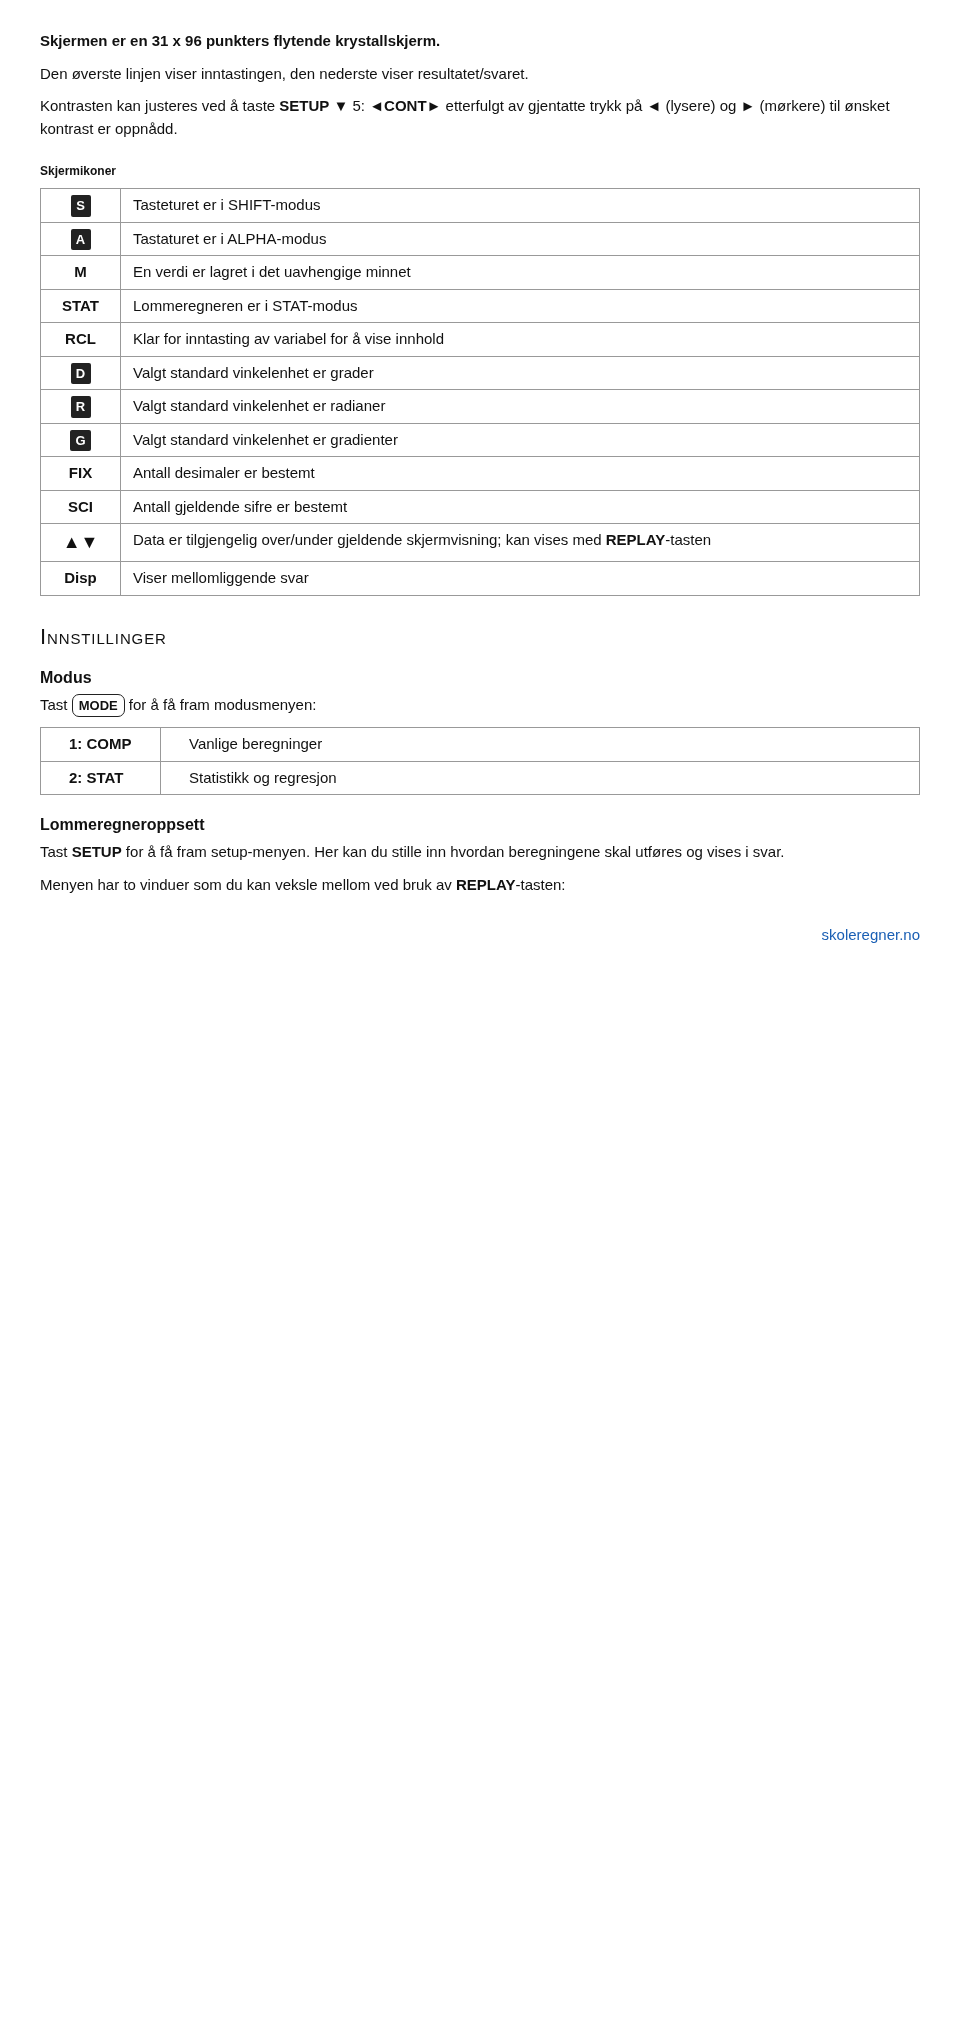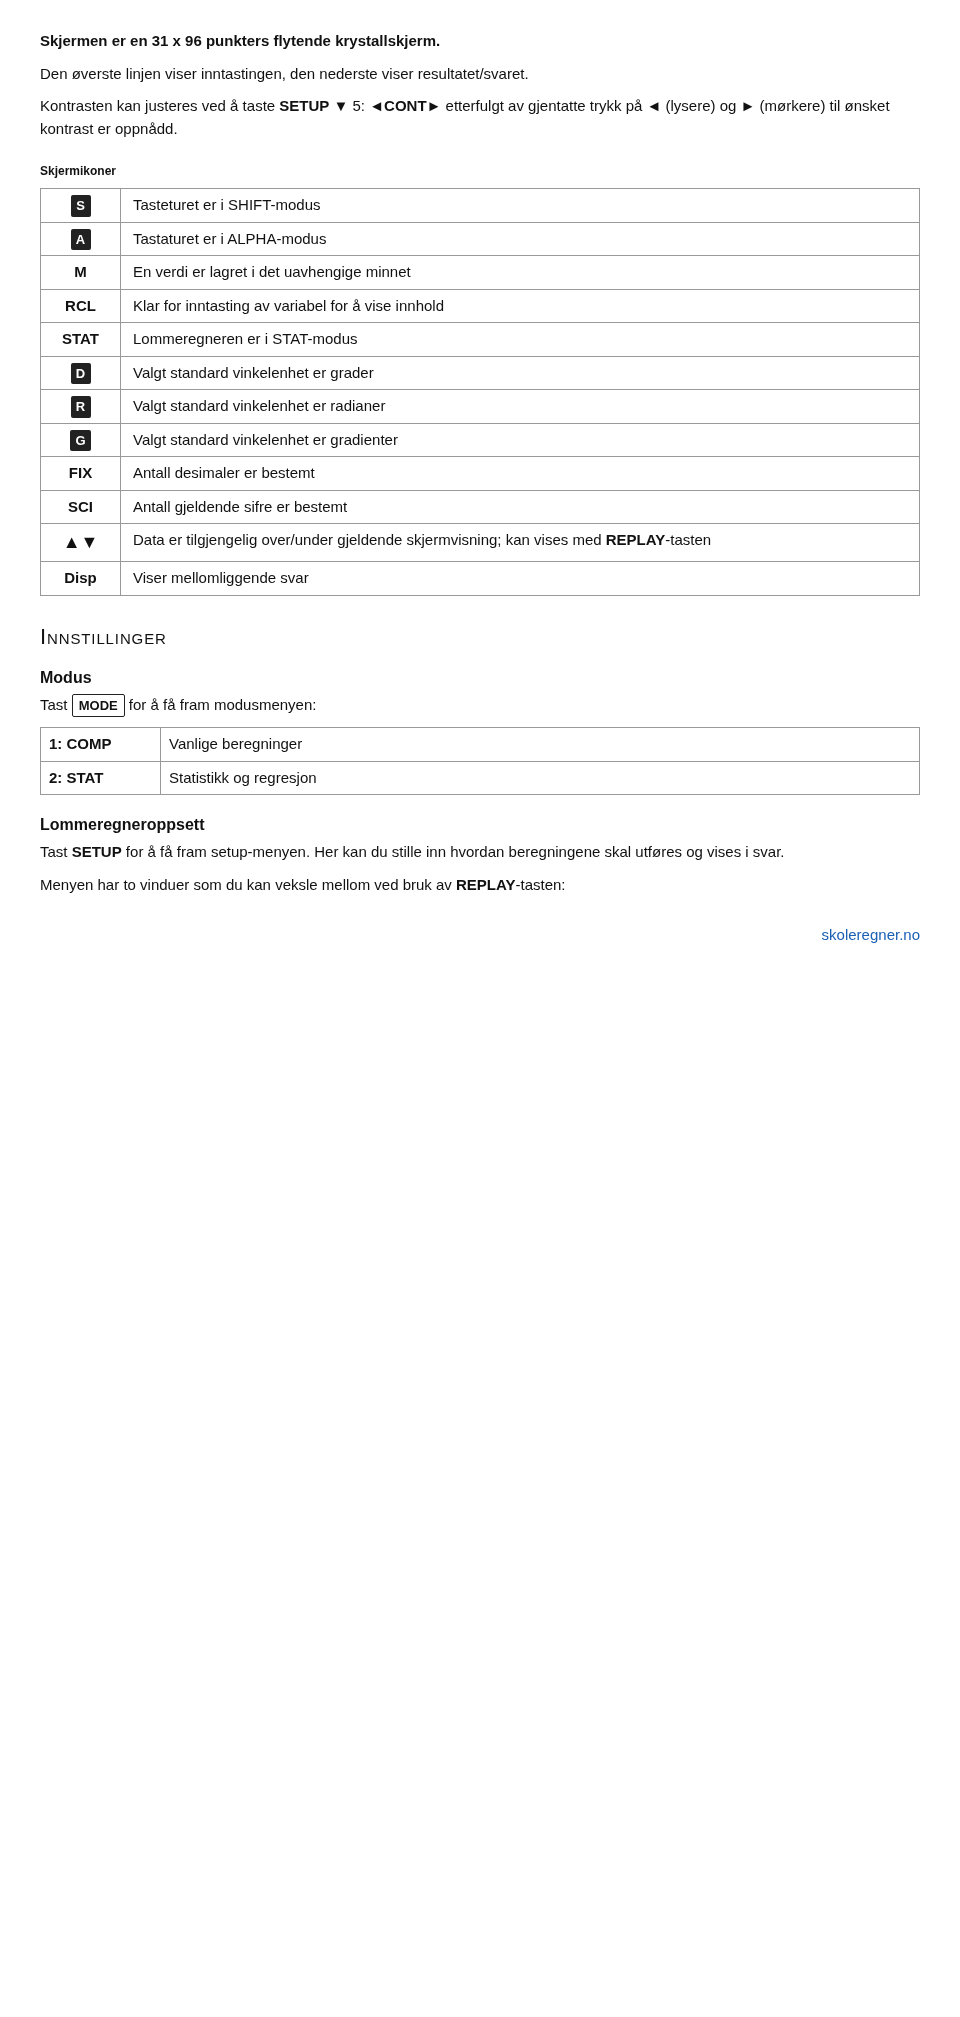--- a/index.html
+++ b/index.html
@@ -38,21 +38,21 @@
       min-width: 20px;
       text-align: center;
       font-family: Arial, sans-serif;
     }
     .mode-badge {
       display: inline-block;
       border: 1.5px solid #222;
       padding: 1px 6px;
       font-size: 13px;
       font-weight: bold;
-      border-radius: 2px;
+      border-radius: 7px;
     }
     
     .icon-table {
       width: 100%;
       border-collapse: collapse;
       margin-top: 10px;
       margin-bottom: 18px;
     }
     .icon-table td {
       border: 1px solid #999;
@@ -68,21 +68,21 @@
     }
     
     .mode-table {
       width: 100%;
       border-collapse: collapse;
       margin-top: 8px;
       margin-bottom: 18px;
     }
     .mode-table td {
       border: 1px solid #999;
-      padding: 5px 8px;
+      padding: 5px 28px;
       vertical-align: top;
       line-height: 1.5;
     }
     .mode-table td:first-child {
       width: 120px;
       font-weight: bold;
     }
     .up-down-arrows {
       font-size: 18px;
       font-weight: bold;
@@ -121,26 +121,26 @@
         </tr>
         <tr>
           <td><span class="icon-badge">A</span></td>
           <td>Tastaturet er i ALPHA-modus</td>
         </tr>
         <tr>
           <td>M</td>
           <td>En verdi er lagret i det uavhengige minnet</td>
         </tr>
         <tr>
+          <td>STAT</td>
+          <td>Lommeregneren er i STAT-modus</td>
+        </tr>
+        <tr>
           <td>RCL</td>
           <td>Klar for inntasting av variabel for å vise innhold</td>
-        </tr>
-        <tr>
-          <td>STAT</td>
-          <td>Lommeregneren er i STAT-modus</td>
         </tr>
         <tr>
           <td><span class="icon-badge">D</span></td>
           <td>Valgt standard vinkelenhet er grader</td>
         </tr>
         <tr>
           <td><span class="icon-badge">R</span></td>
           <td>Valgt standard vinkelenhet er radianer</td>
         </tr>
         <tr>

